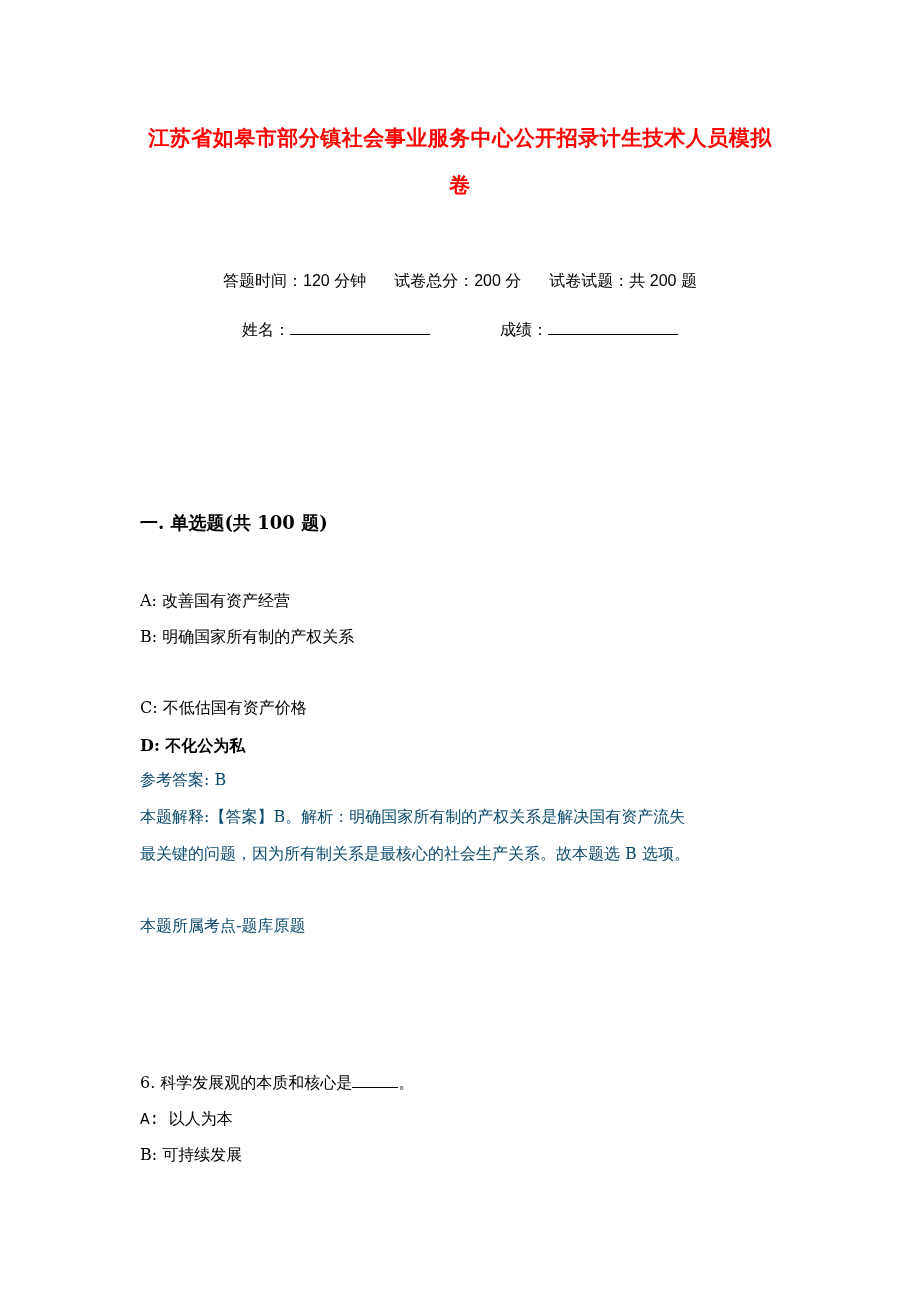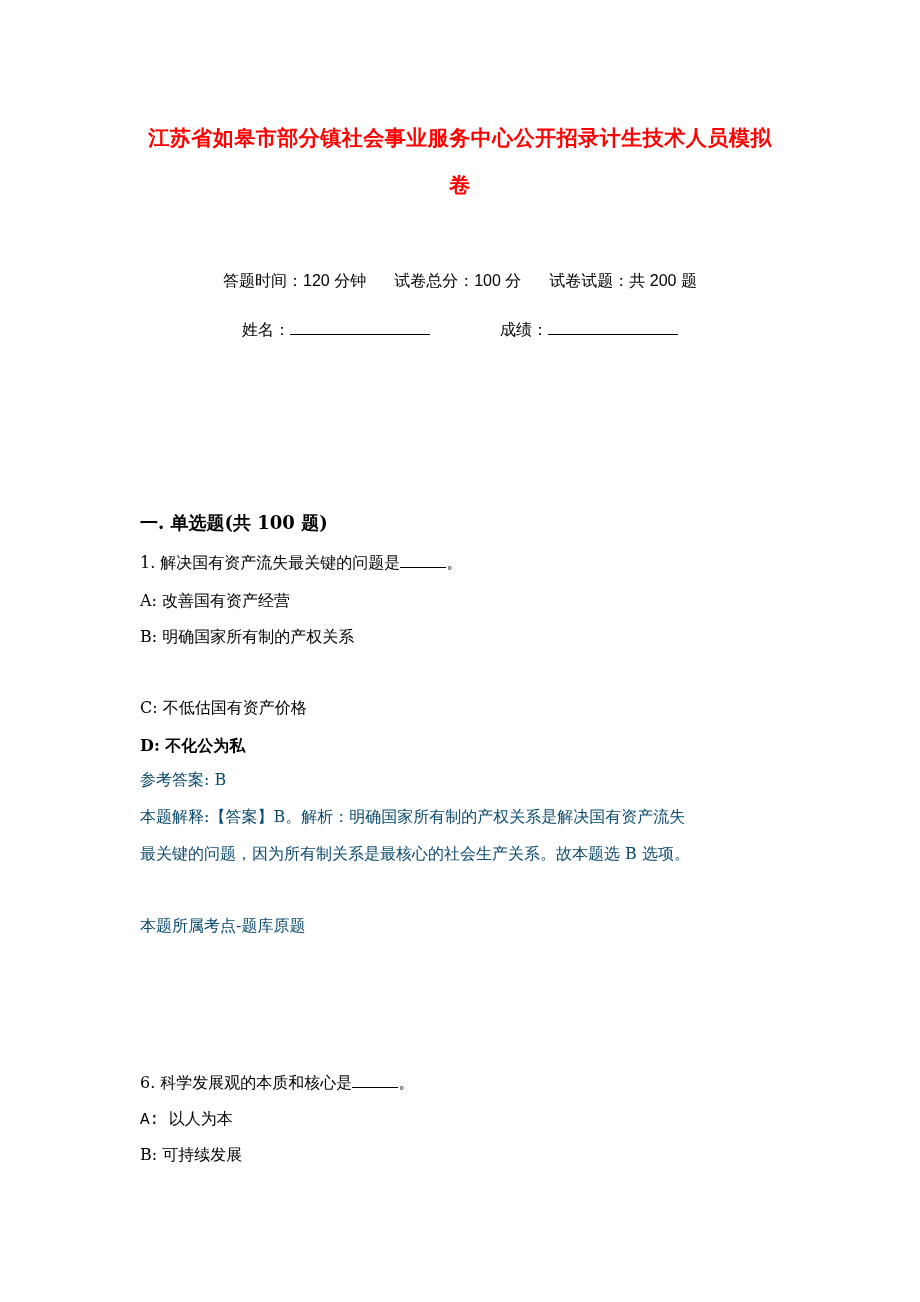--- a/index.html
+++ b/index.html
@@ -82,32 +82,29 @@
   </style>
 </head>
 <body>
 
 <div class="page">
 
   <div class="title l1">江苏省如皋市部分镇社会事业服务中心公开招录计生技术人员模拟</div>
   <div class="title l2">卷</div>
 
   <div class="meta row1">
-    <span class="item">答题时间：120 分钟</span><span class="gap1"></span><span class="item">试卷总分：100 分</span><span class="gap1"></span><span class="item">试卷试题：共 200 题</span>
+    <span class="item">答题时间：120 分钟</span><span class="gap1"></span><span class="item">试卷总分：200 分</span><span class="gap1"></span><span class="item">试卷试题：共 200 题</span>
   </div>
 
   <div class="meta row2">
     <span class="item">姓名：</span><span class="blank-line blank-name"></span><span class="gap2"></span><span class="item">成绩：</span><span class="blank-line blank-score"></span>
   </div>
 
   <div class="section-heading">一. 单选题(共 100 题)</div>
 
-  <div class="line" style="top:553px;">
-    <span>1. 解决国有资产流失最关键的问题是</span><span class="q-blank"></span><span>。</span>
-  </div>
   <div class="line" style="top:591px;">A:  改善国有资产经营</div>
   <div class="line" style="top:627px;">B:  明确国家所有制的产权关系</div>
   <div class="line" style="top:698px;text-align:center;">C:  不低估国有资产价格</div>
   <div class="line" style="top:736px;font-weight:bold;">D:  不化公为私</div>
 
   <div class="line red" style="top:770px;">参考答案: B</div>
   <div class="line red" style="top:807px;">本题解释:【答案】B。解析：明确国家所有制的产权关系是解决国有资产流失</div>
   <div class="line red" style="top:844px;">最关键的问题，因为所有制关系是最核心的社会生产关系。故本题选 B 选项。</div>
   <div class="line red" style="top:916px;">本题所属考点-题库原题</div>
 

